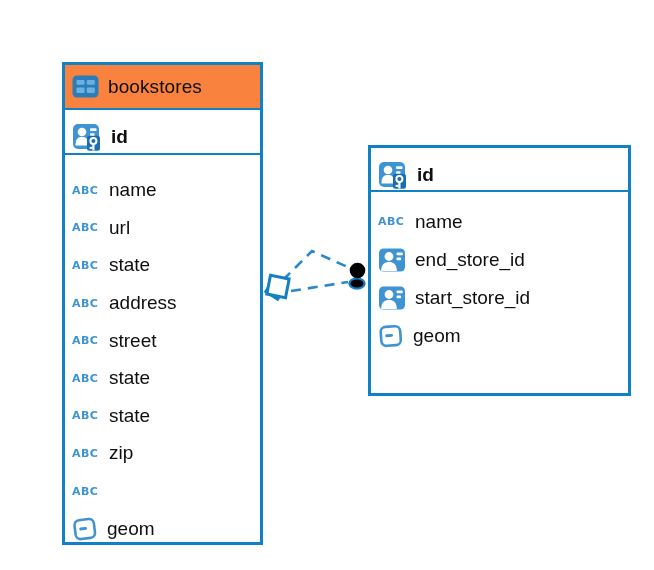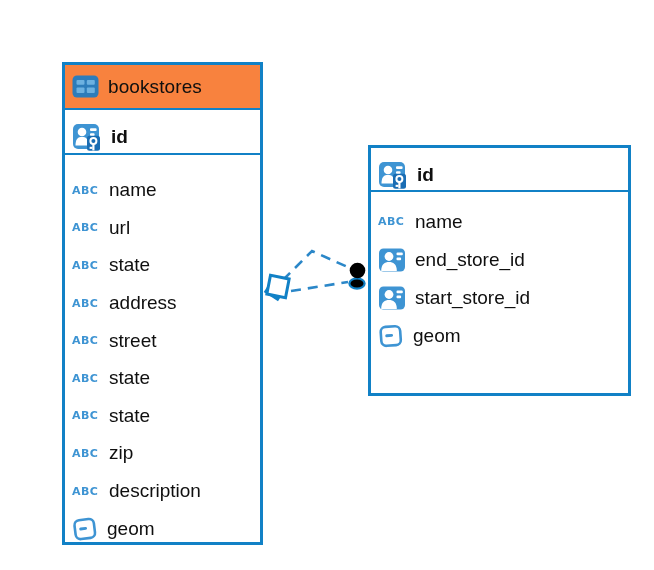--- a/index.html
+++ b/index.html
@@ -126,21 +126,20 @@
       <div class="t-row">
         <span class="abc-icon">ABC</span>
         <span class="t-label">state</span>
       </div>
       <div class="t-row">
         <span class="abc-icon">ABC</span>
         <span class="t-label">zip</span>
       </div>
       <div class="t-row">
         <span class="abc-icon">ABC</span>
-        <span class="t-label">description</span>
       </div>
       <div class="t-row">
         <svg class="icon" width="26" height="26" viewBox="0 0 26 26">
           <g transform="rotate(-7 13 13)">
             <rect x="3" y="3.5" width="19.5" height="19" rx="5" fill="#fff" class="geom-stroke" stroke-width="2.6"></rect>
             <rect x="7.3" y="11" width="7.8" height="2.9" rx="1.4" class="ic-blue"></rect>
           </g>
         </svg>
         <span class="t-label">geom</span>
       </div>

